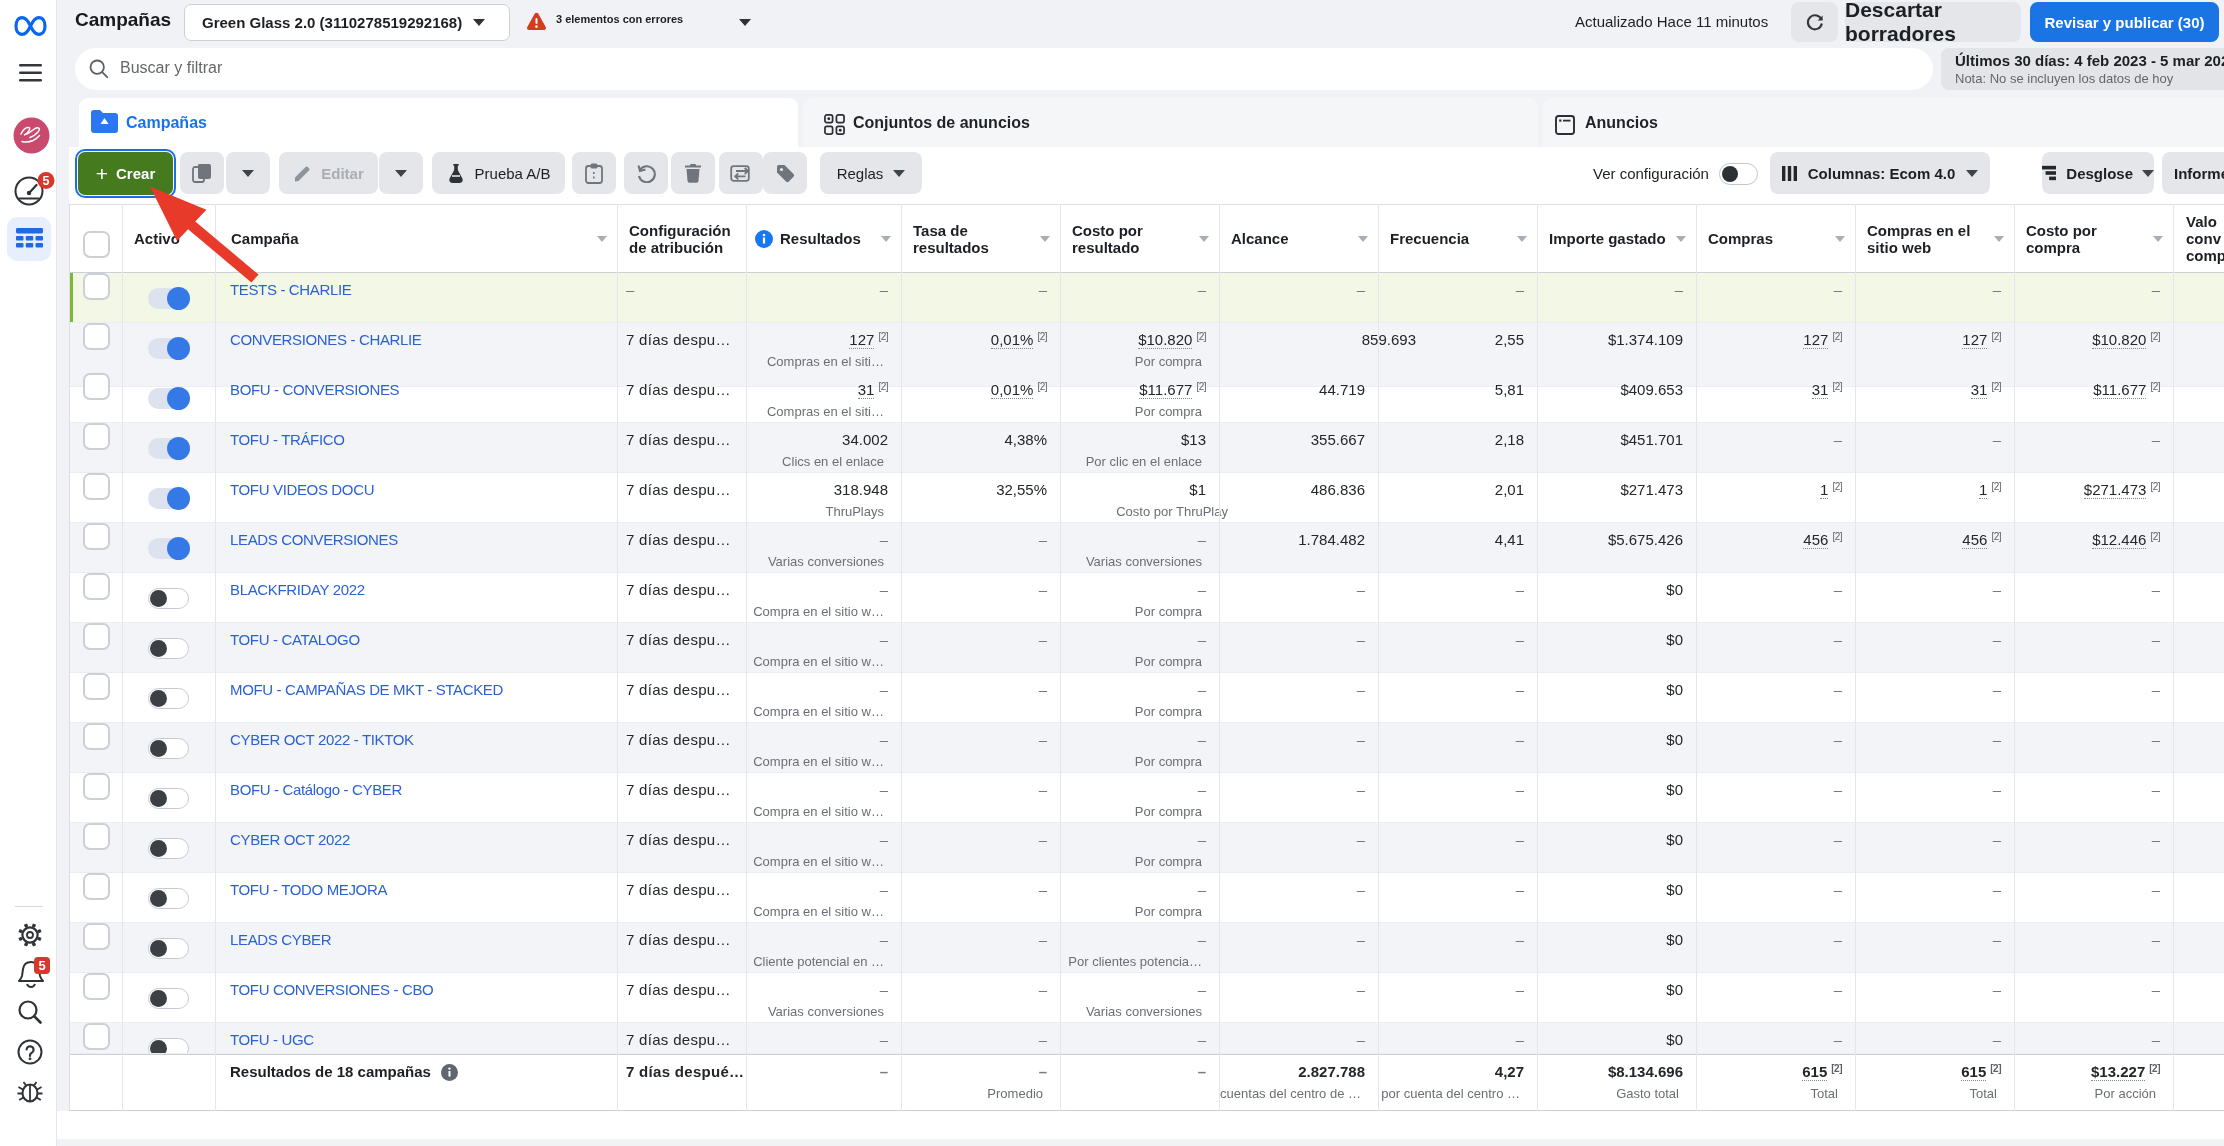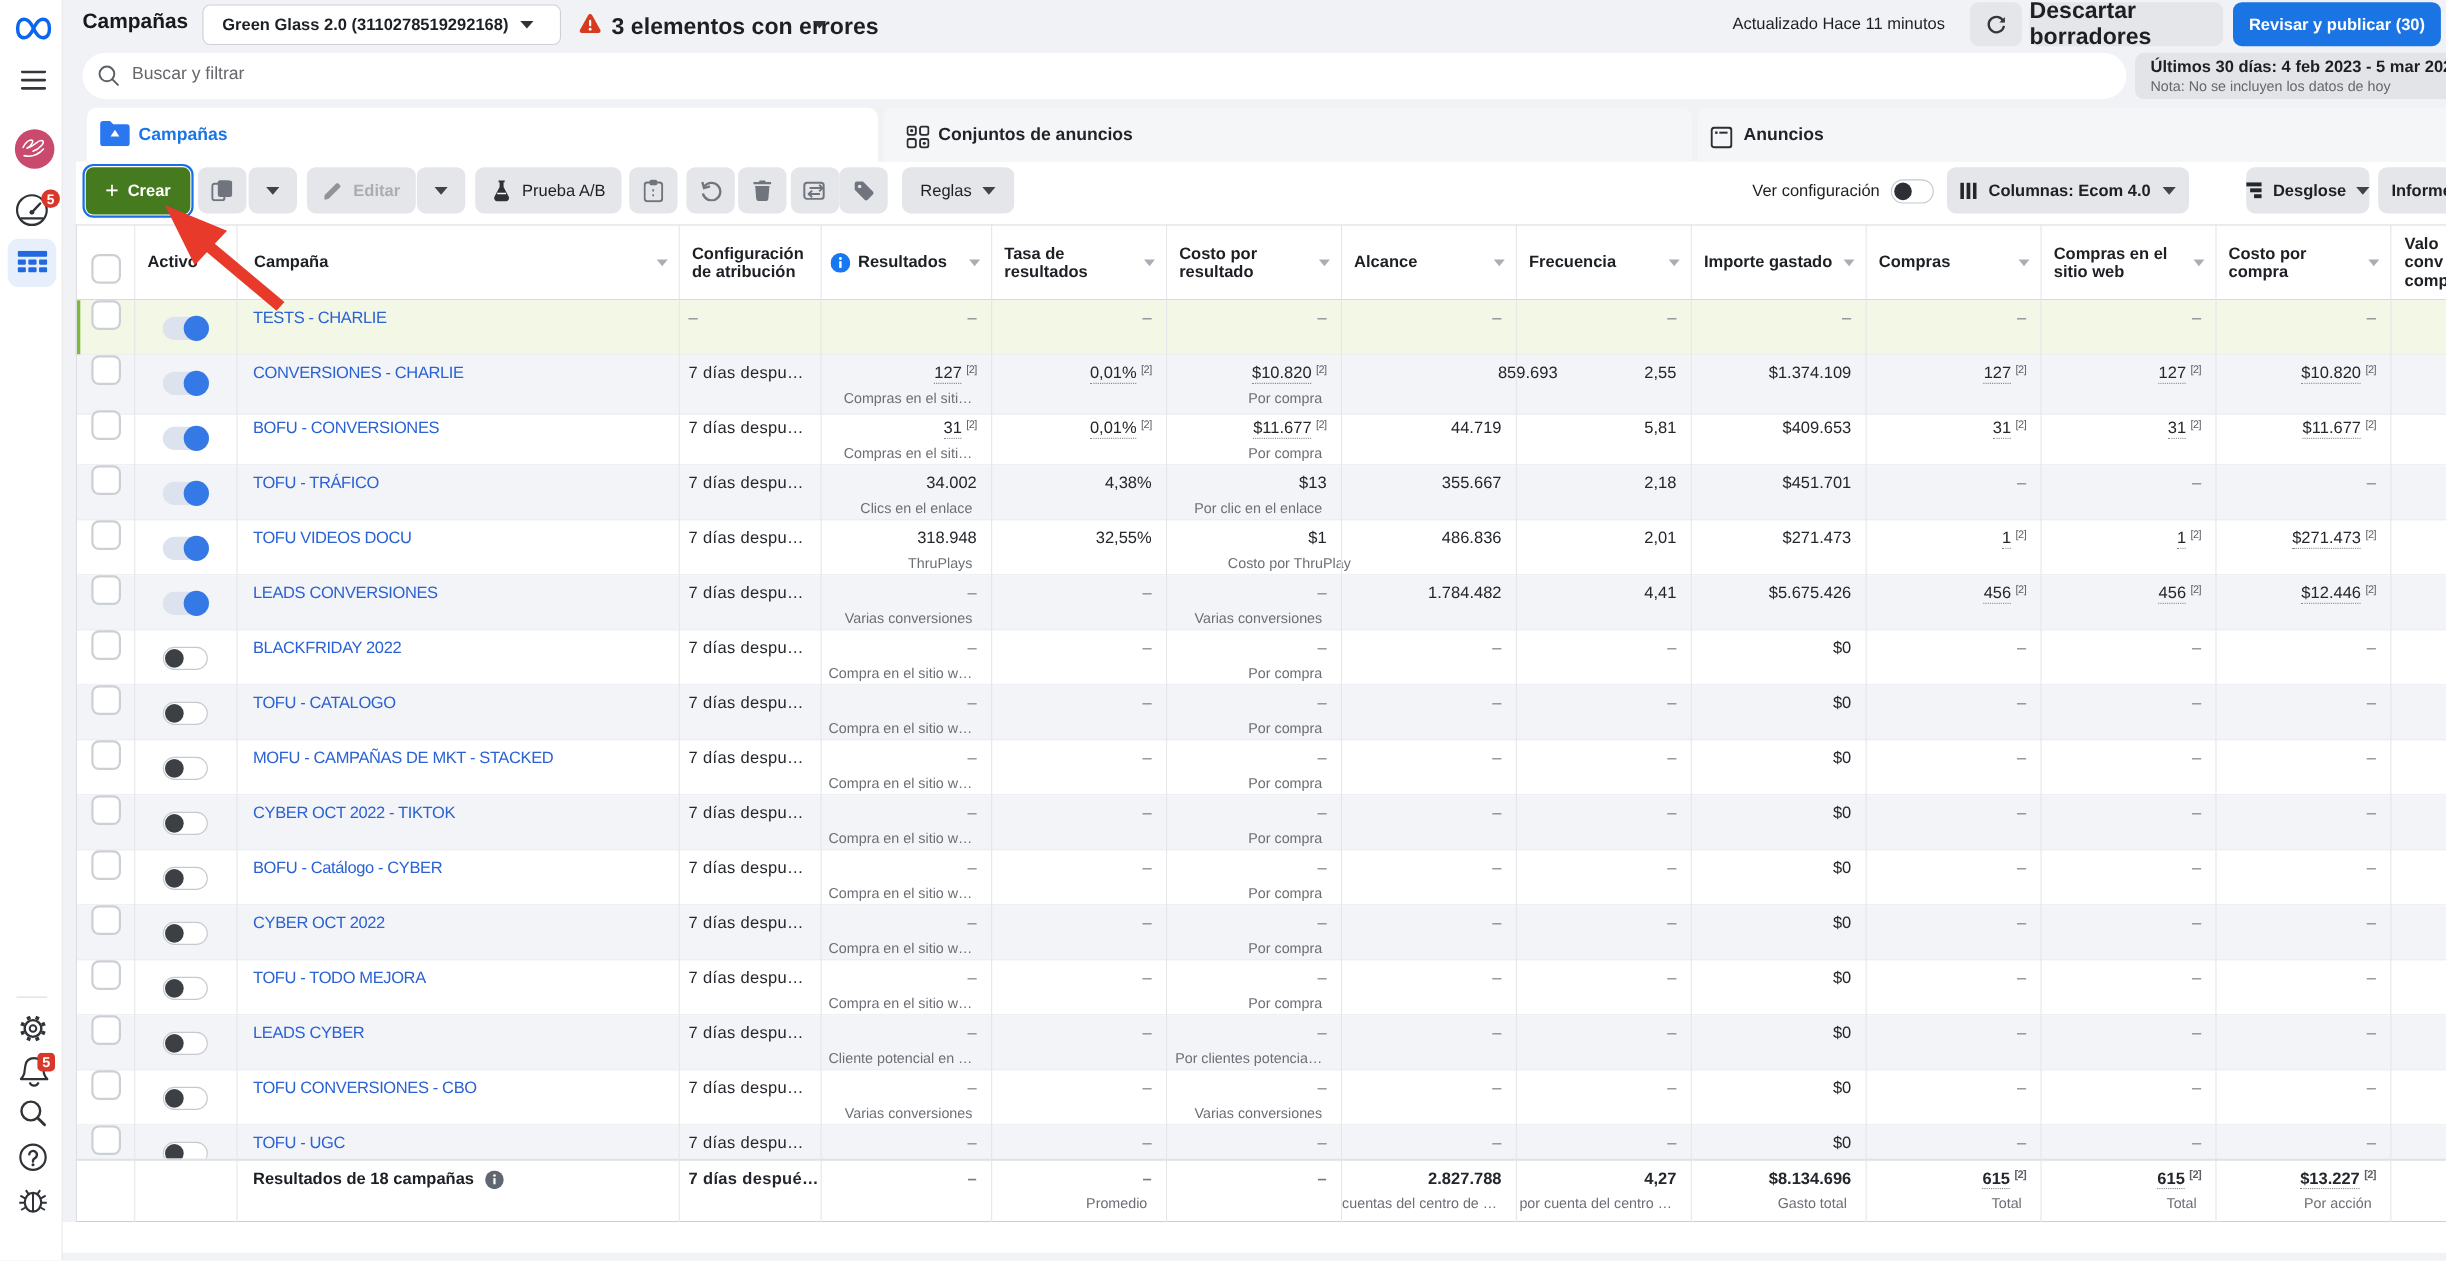--- a/index.html
+++ b/index.html
@@ -90,21 +90,21 @@
 <div class="abs b" style="left:75px;top:9px;font-size:19px;color:#17191c">Campañas</div>
 <div class="abs" style="left:184px;top:4px;width:326px;height:37px;background:#fff;border:1px solid #ced0d4;border-radius:7px;display:flex;align-items:center">
 <span class="b" style="font-size:15px;margin-left:17px;color:#1c1f23">Green Glass 2.0 (3110278519292168)</span>
   </div>
 <div class="dcaret" style="position:absolute;left:473px;top:19px"></div>
 <svg class="abs" style="left:526px;top:12px" width="21" height="19" viewBox="0 0 21 19">
 <path d="M8.8 1.6 a2 2 0 0 1 3.4 0 l7.5 13.4 a2 2 0 0 1 -1.7 3 H3 a2 2 0 0 1 -1.7 -3 z" fill="#d63a1f"></path>
 <rect x="9.5" y="6" width="2" height="6" rx="1" fill="#fff"></rect>
     <circle cx="10.5" cy="14.6" r="1.3" fill="#fff"></circle>
   </svg>
-<div class="abs b" style="left:556px;top:13px;font-size:21px">3 elementos con errores</div>
+<div class="abs b" style="left:556px;top:13px;font-size:11px">3 elementos con errores</div>
 <div class="dcaret" style="position:absolute;left:739px;top:19px"></div>
 <div class="abs" style="left:1575px;top:13px;font-size:15px;color:#1c1f23">Actualizado Hace 11 minutos</div>
 <div class="gbtn" style="left:1791px;top:2px;width:47px;height:40px">
 <svg width="20" height="20" viewBox="0 0 20 20">
       <path d="M16.5 8 a7 7 0 1 0 0.3 3.5" fill="none" stroke="#33363b" stroke-width="2.1"></path>
       <path d="M17.6 3.5 v5 h-5 z" fill="#33363b"></path>
     </svg>
   </div>
 <div class="gbtn b" style="left:1845px;top:2px;width:176px;height:40px;font-size:21px">Descartar borradores</div>
 <div class="gbtn b" style="left:2030px;top:2px;width:189px;height:40px;font-size:15px;background:#1b74e4;color:#fff">Revisar y publicar (30)</div>
@@ -276,21 +276,21 @@
 <div class="v" style="right:1177px"><span class="dash">–</span></div>
 <div class="v" style="right:1018px"><span class="dash">–</span></div>
 <div class="v" style="right:382px"><span class="dash">–</span></div>
 <div class="v" style="right:223px"><span class="dash">–</span></div>
 <div class="v" style="right:64px"><span class="dash">–</span></div>
 <div class="v" style="right:859px"><span class="dash">–</span></div>
 <div class="v" style="right:700px"><span class="dash">–</span></div>
 <div class="v" style="right:541px"><span class="dash">–</span></div>
 <div class="hline" style="bottom:0"></div>
 </div>
-<div class="row grey" style="left:69px;top:323px;height:54px;">
+<div class="row grey" style="left:69px;top:323px;height:64px;">
 <div class="cb"></div>
 <div class="tgl on" style="top:15px">
       <div class="k"></div>
     </div>
 <div class="cname">CONVERSIONES - CHARLIE</div>
 <div class="cfgv">7 días despu…</div>
 <div class="v" style="right:1336px"><span class="u">127</span><sup>[2]</sup></div>
 <div class="s" style="right:1340px">Compras en el siti…</div>
 <div class="v" style="right:1177px"><span class="u">0,01%</span><sup>[2]</sup></div>
 <div class="v" style="right:1018px"><span class="u">$10.820</span><sup>[2]</sup></div>

